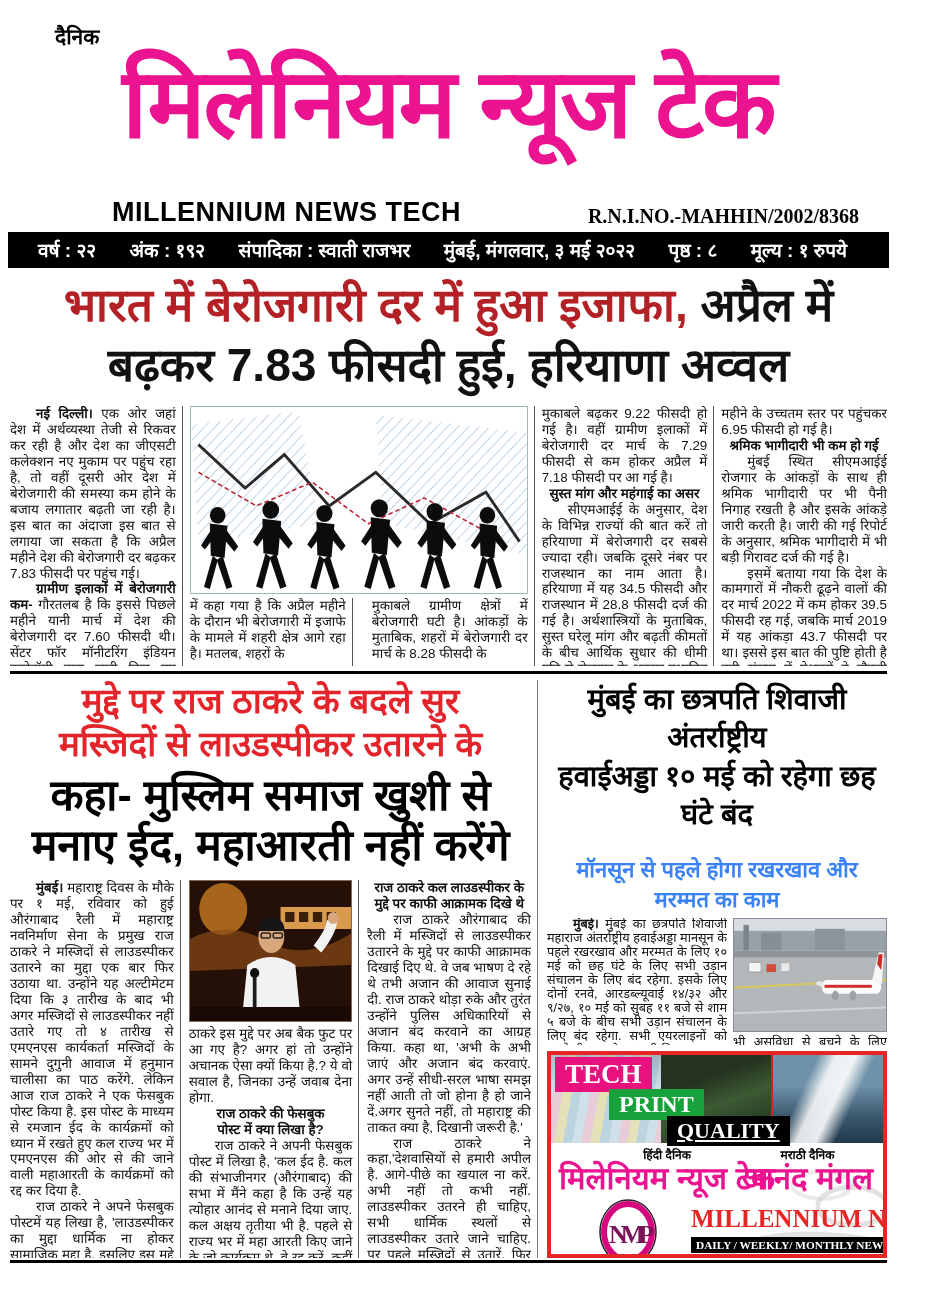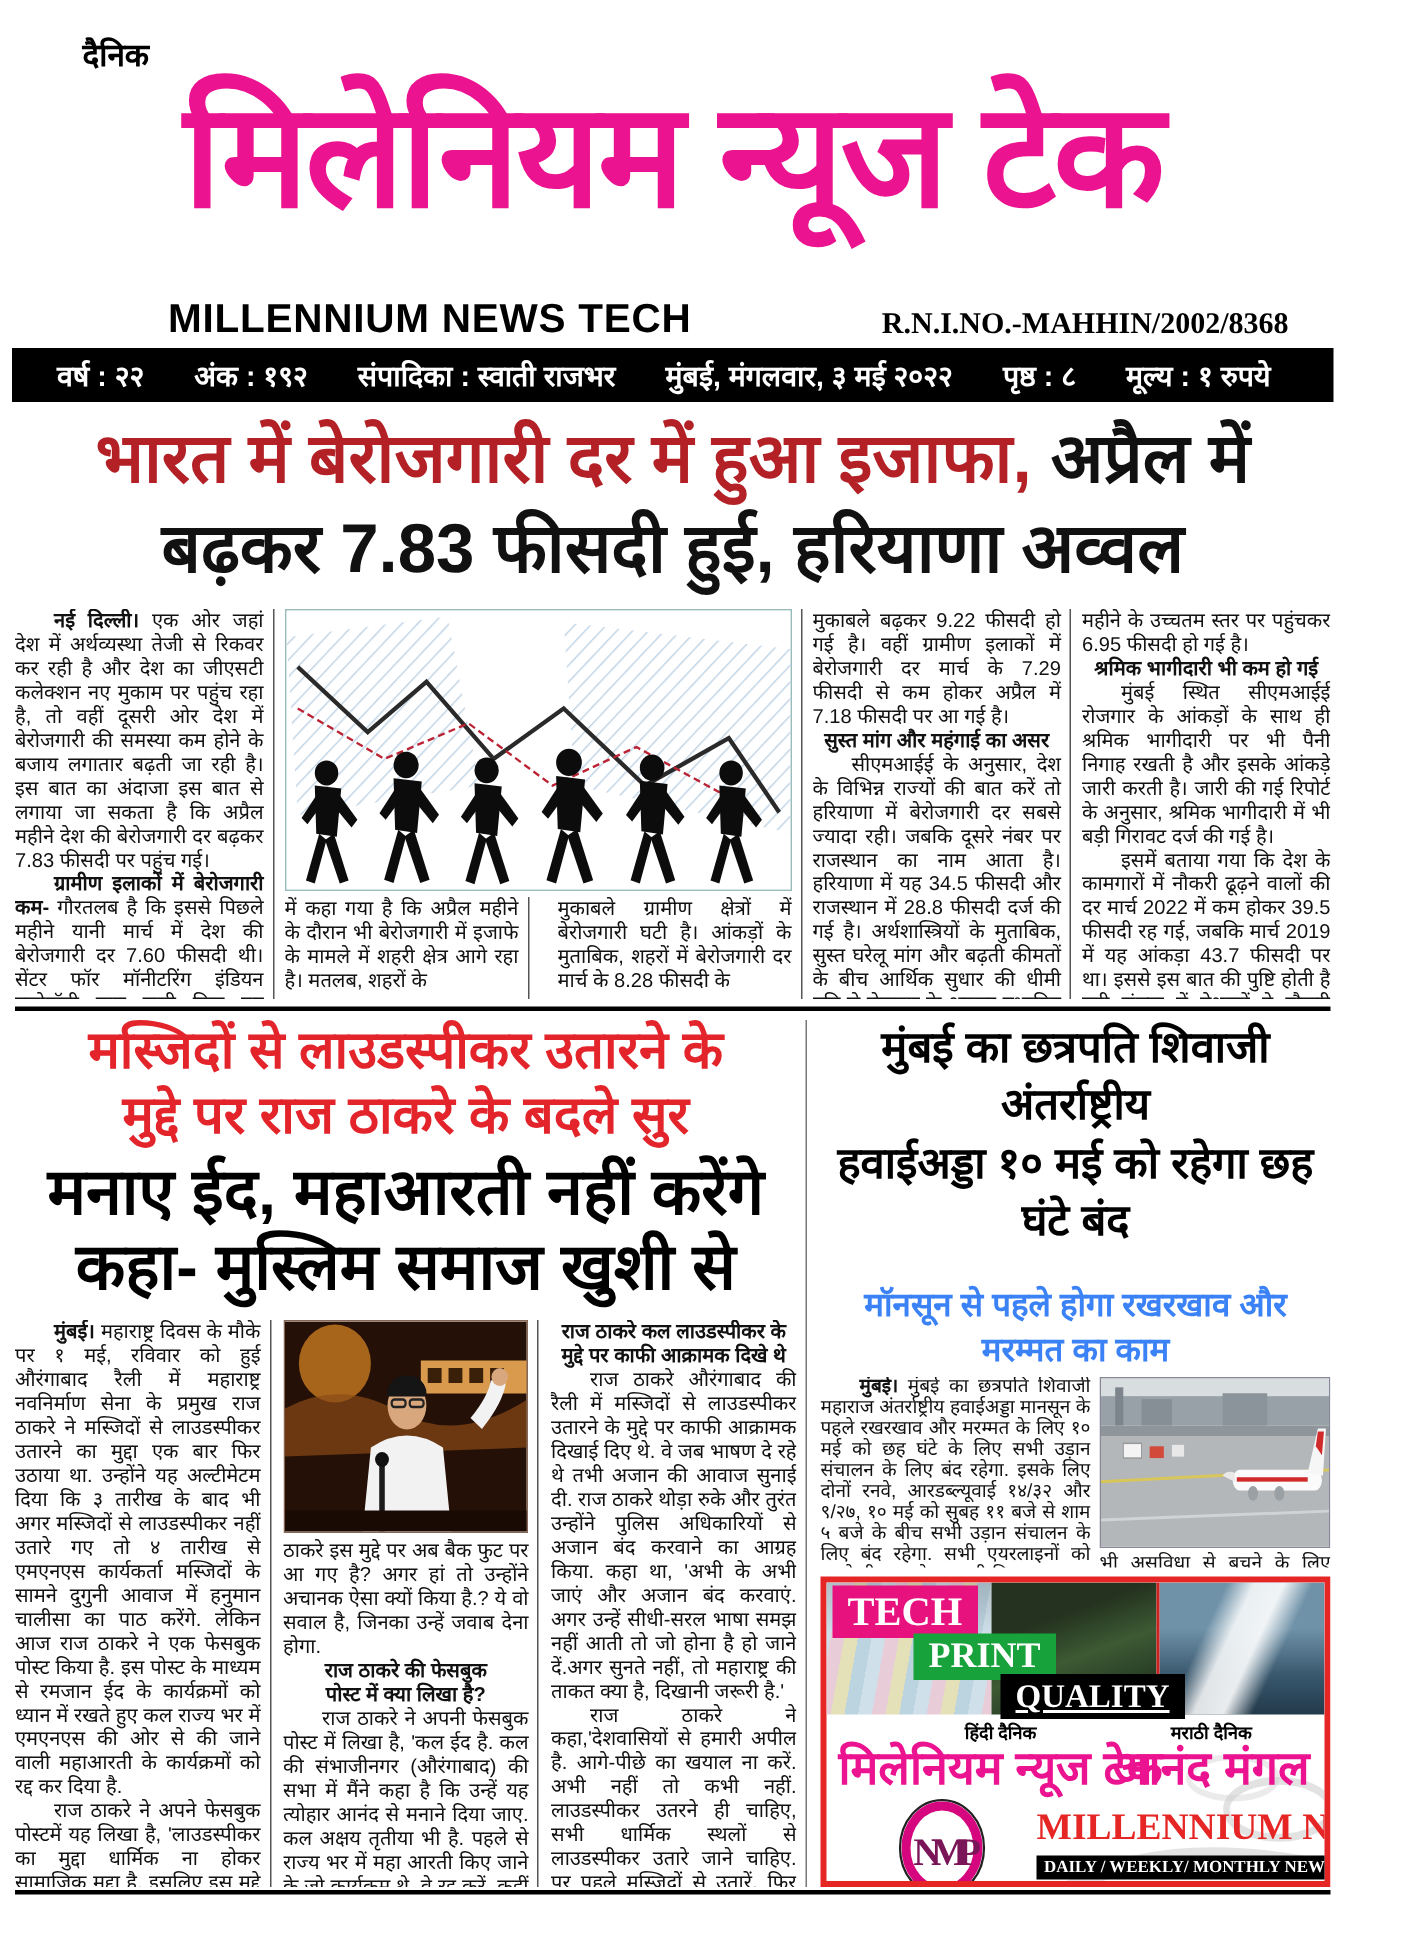--- a/index.html
+++ b/index.html
@@ -194,26 +194,26 @@
       <p>इसमें बताया गया कि देश के कामगारों में नौकरी ढूढ़ने वालों की दर मार्च 2022 में कम होकर 39.5 फीसदी रह गई, जबकि मार्च 2019 में यह आंकड़ा 43.7 फीसदी पर था। इससे इस बात की पुष्टि होती है बड़ी संख्या में पेशवरों ने नौकरी ढूढ़ना बंद कर दिया है।</p>
     </div>
   </div>
 
   <div class="hrule"></div>
 
   <div class="bottom">
 
     <div class="left-art">
       <div class="raj-red">
+        <div>मुद्दे पर राज ठाकरे के बदले सुर</div>
         <div>मस्जिदों से लाउडस्पीकर उतारने के</div>
-        <div>मुद्दे पर राज ठाकरे के बदले सुर</div>
       </div>
       <div class="raj-black">
+        <div>कहा- मुस्लिम समाज खुशी से</div>
         <div>मनाए ईद, महाआरती नहीं करेंगे</div>
-        <div>कहा- मुस्लिम समाज खुशी से</div>
       </div>
       <div class="raj-cols">
         <div class="sep btxt">
           <p><b>मुंबई।</b><span> महाराष्ट्र दिवस के मौके पर १ मई, रविवार को हुई औरंगाबाद रैली में महाराष्ट्र नवनिर्माण सेना के प्रमुख राज ठाकरे ने मस्जिदों से लाउडस्पीकर उतारने का मुद्दा एक बार फिर उठाया था. उन्होंने यह अल्टीमेटम दिया कि ३ तारीख के बाद भी अगर मस्जिदों से लाउडस्पीकर नहीं उतारे गए तो ४ तारीख से एमएनएस कार्यकर्ता मस्जिदों के सामने दुगुनी आवाज में हनुमान चालीसा का पाठ करेंगे. लेकिन आज राज ठाकरे ने एक फेसबुक पोस्ट किया है. इस पोस्ट के माध्यम से रमजान ईद के कार्यक्रमों को ध्यान में रखते हुए कल राज्य भर में एमएनएस की ओर से की जाने वाली महाआरती के कार्यक्रमों को रद्द कर दिया है.</span></p>
           <p>राज ठाकरे ने अपने फेसबुक पोस्टमें यह लिखा है, 'लाउडस्पीकर का मुद्दा धार्मिक ना होकर सामाजिक मुद्दा है. इसलिए इस मुद्दे पर आगे क्या करना है वो मैं कल ट्वीट के माध्यम से बताऊंगा. ऐसे में यह चर्चा उठ रही है कि क्या राज ठाकरे ने मस्जिदों से लाउडस्पीकर उतारने के मुद्दे पर यू टर्न ले लिया है? क्या राज</p>
         </div>
         <div class="sep btxt">
           <div class="raj-photo">
             <svg viewBox="0 0 175 140" preserveAspectRatio="none">
               <rect width="175" height="140" fill="#241007"></rect>

